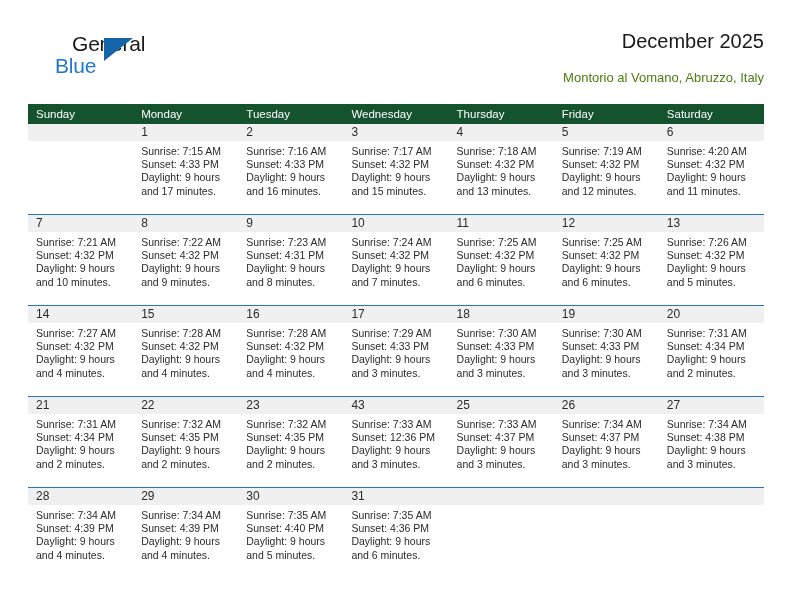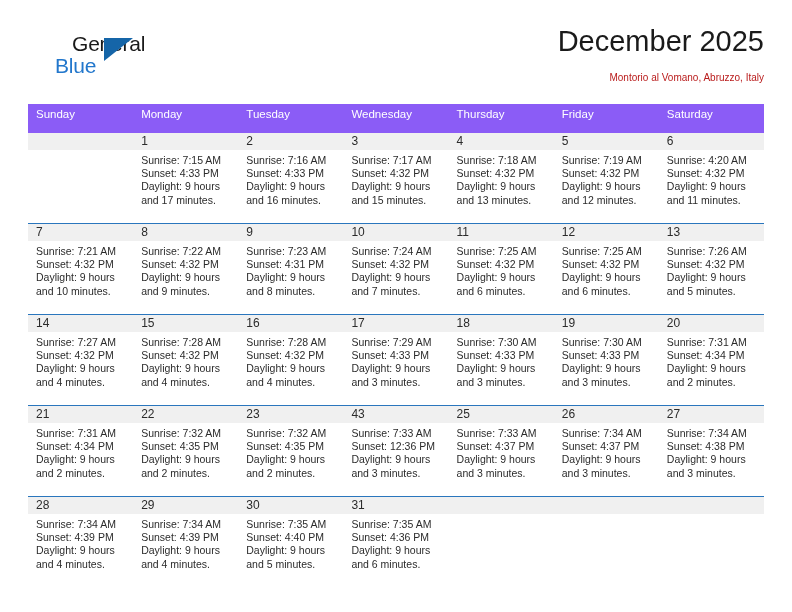--- a/index.html
+++ b/index.html
@@ -66,55 +66,55 @@
     border-bottom: 23px solid transparent;
   }
 
   .title-block {
     position: absolute;
     right: 0;
     top: 0;
     text-align: right;
   }
   .cal-title {
-    font-size: 29px;
+    font-size: 20px;
     font-weight: normal;
     color: #1a1a1a;
     line-height: 34px;
     white-space: nowrap;
   }
   .cal-subtitle {
-    font-size: 10px;
-    color: #b91c1c;
+    font-size: 13px;
+    color: #4d7c0f;
     line-height: 20px;
     margin-top: 10px;
     white-space: nowrap;
   }
 
   
   .calendar {
     position: absolute;
     left: 28px;
     top: 104px;
     width: 736px;
   }
   table.cal-table {
     width: 736px;
     border-collapse: collapse;
     table-layout: fixed;
   }
   table.cal-table col { width: 105.14px; }
 
   thead th {
-    background: #8b5cf6;
+    background: #14532d;
     color: #ffffff;
     font-size: 11.5px;
     font-weight: normal;
     text-align: left;
-    padding: 4px 0 13px 8px;
+    padding: 4px 0 4px 8px;
     height: 18px;
     box-sizing: border-box;
     vertical-align: middle;
   }
 
   tbody tr.week-row > td {
     border-top: 1.2px solid #2a76bd;
     padding: 0;
     vertical-align: top;
     height: 90px;

